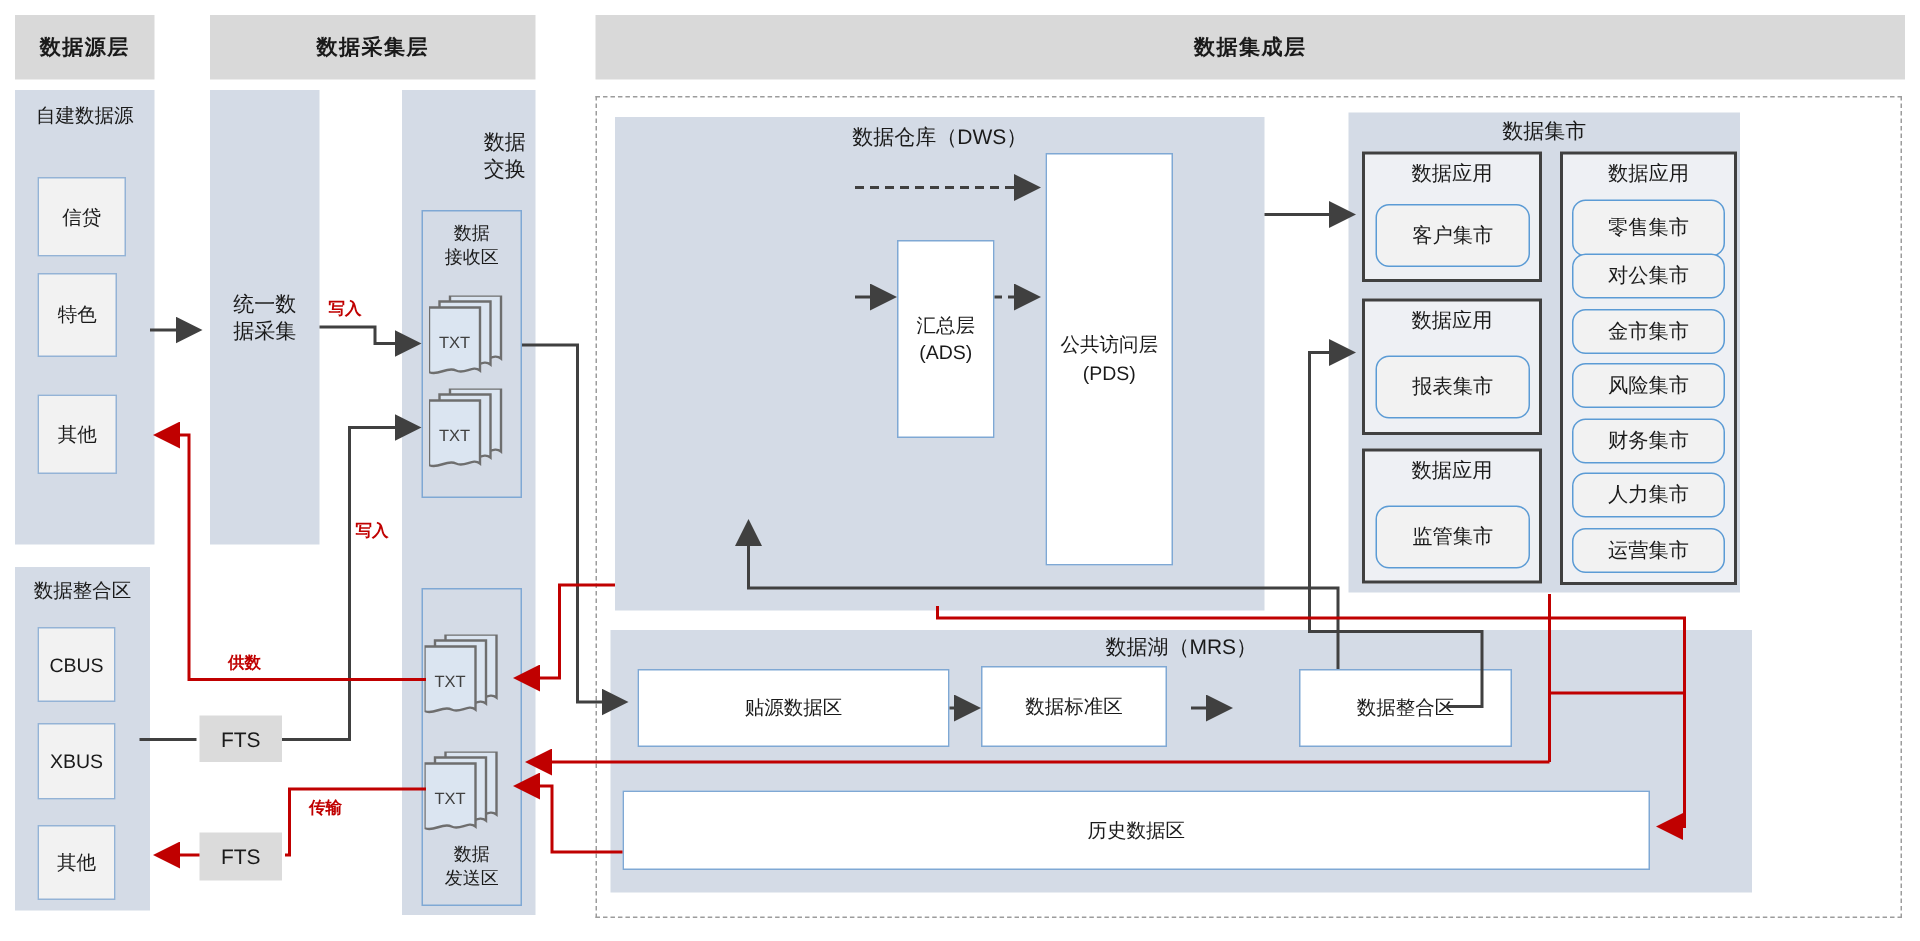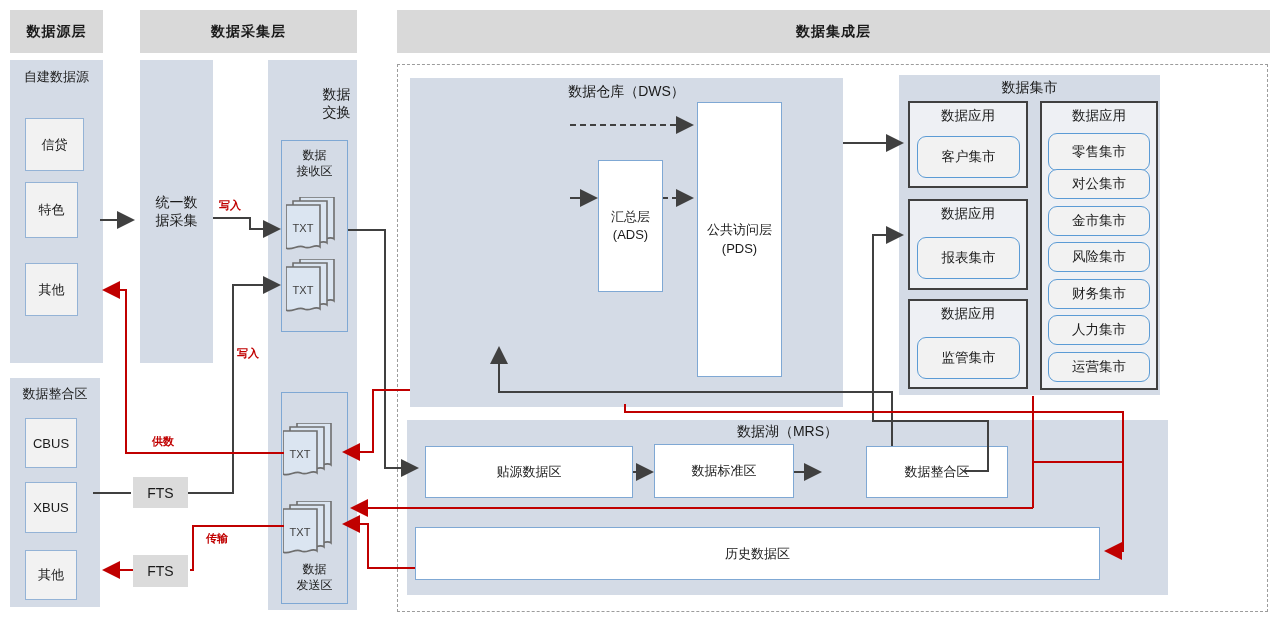--- a/index.html
+++ b/index.html
@@ -134,21 +134,21 @@
   <div class="martitem abs" style="left:1048px;top:206px;width:102px;height:30px;">金市集市</div>
   <div class="martitem abs" style="left:1048px;top:242px;width:102px;height:30px;">风险集市</div>
   <div class="martitem abs" style="left:1048px;top:279px;width:102px;height:30px;">财务集市</div>
   <div class="martitem abs" style="left:1048px;top:315px;width:102px;height:30px;">人力集市</div>
   <div class="martitem abs" style="left:1048px;top:352px;width:102px;height:30px;">运营集市</div>
 
   <div class="abs cont" style="left:407px;top:420px;width:761px;height:175px;">
     <div class="cont-label" style="top:3px;font-size:14px;">数据湖（MRS）</div>
   </div>
   <div class="abs whitebox" style="left:425px;top:446px;width:208px;height:52px;">贴源数据区</div>
-  <div class="abs whitebox" style="left:654px;top:444px;width:140px;height:54px;">数据标准区</div>
+  <div class="abs whitebox" style="left:654px;top:444px;width:124px;height:54px;">数据标准区</div>
   <div class="abs whitebox" style="left:822px;top:446px;width:142px;height:52px;margin-left:44px;">数据整合区</div>
   <div class="abs whitebox" style="left:415px;top:527px;width:685px;height:53px;">历史数据区</div>
 
   <svg class="overlay" width="1280" height="627" viewBox="0 0 1280 627">
     <defs>
       <marker id="aB" markerWidth="9" markerHeight="9" refX="7" refY="4.5" orient="auto">
         <path d="M0,0 L9,4.5 L0,9 z" fill="#404040"></path>
       </marker>
       <marker id="aR" markerWidth="9" markerHeight="9" refX="7" refY="4.5" orient="auto">
         <path d="M0,0 L9,4.5 L0,9 z" fill="#C00000"></path>

